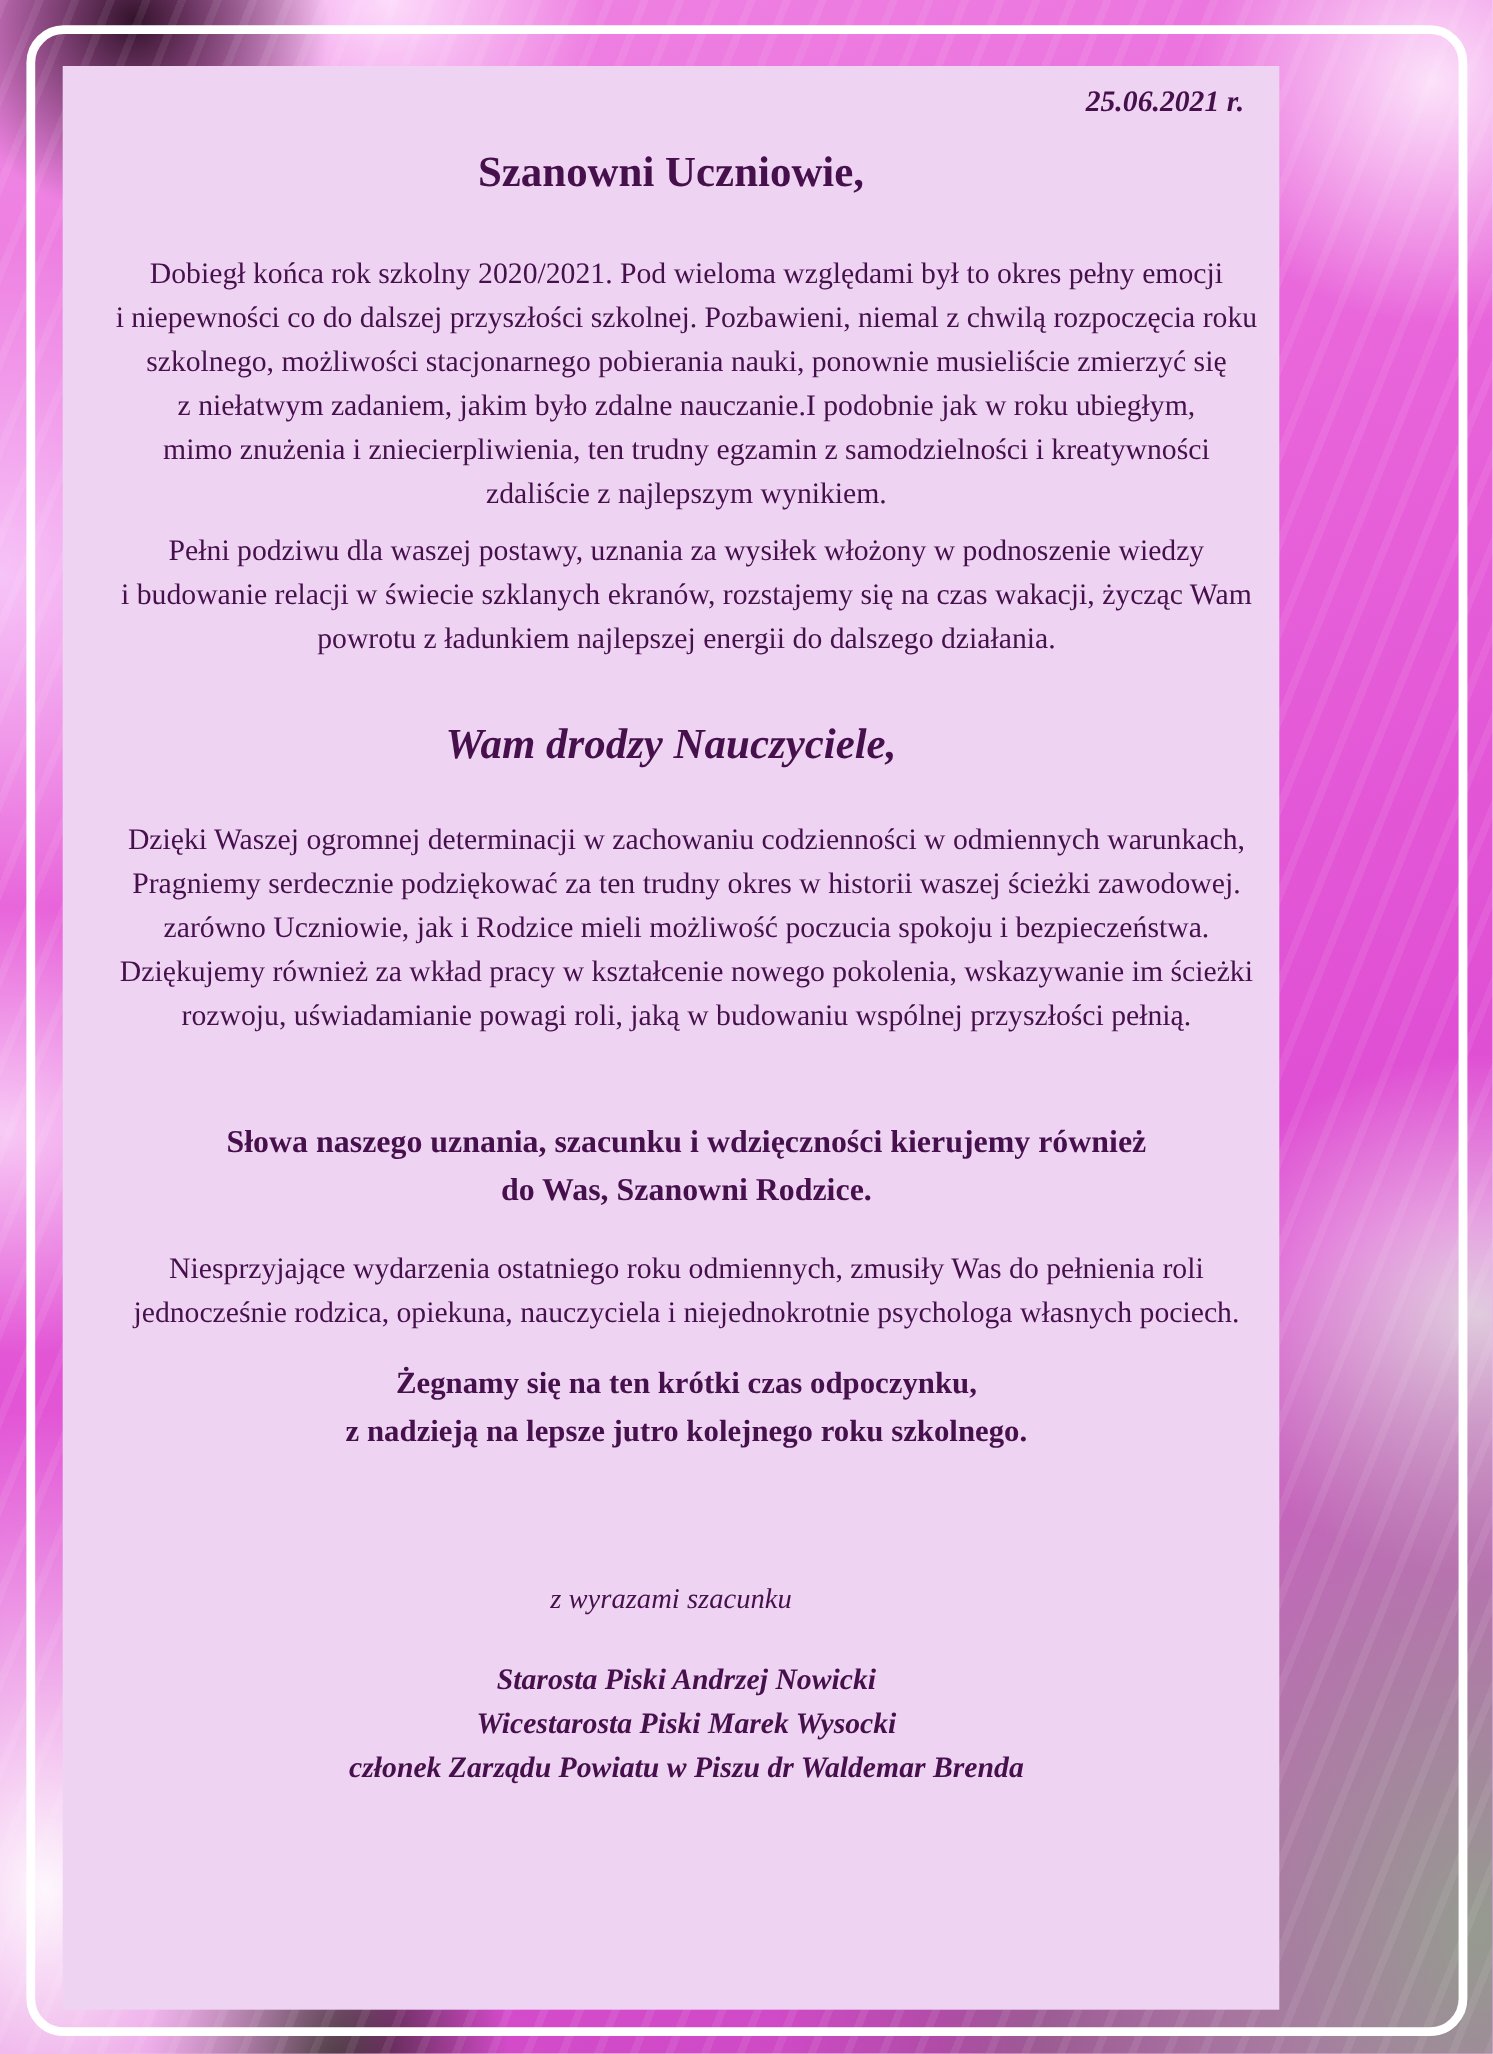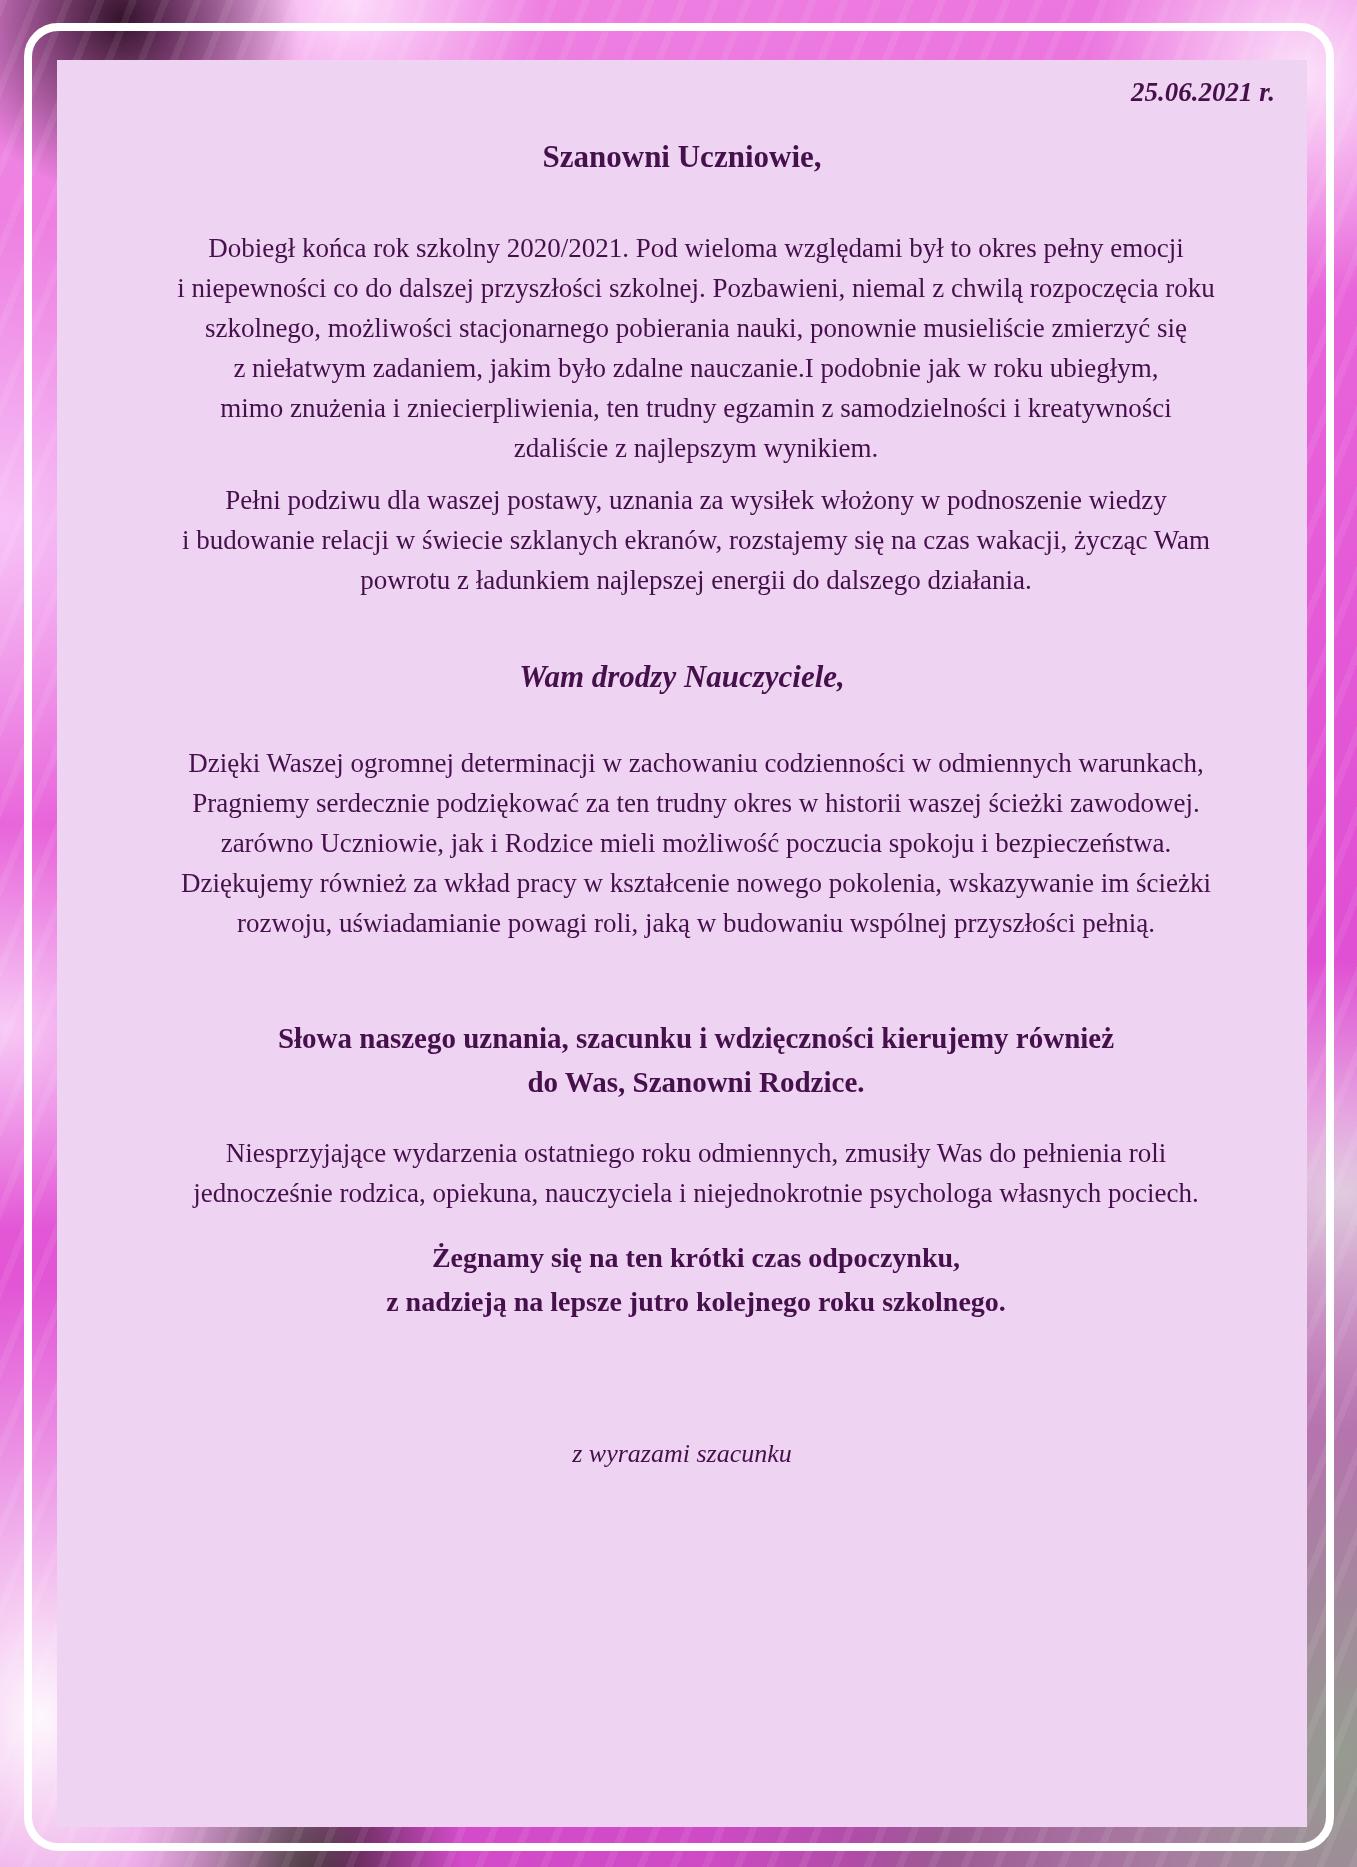--- a/index.html
+++ b/index.html
@@ -26,27 +26,27 @@
   .bg-streaks{
     position:absolute;inset:0;
     background:repeating-linear-gradient(112deg, rgba(255,255,255,.14) 0 7px, rgba(255,255,255,0) 7px 30px);
     mix-blend-mode:screen;opacity:.5;
   }
   .frame{
     position:absolute;left:24px;top:23px;right:23px;bottom:16px;
     border:8px solid var(--frame,#ffffff);border-radius:34px;
   }
   .panel{
-    position:absolute;left:57px;top:60px;width:1250px;height:1767px;
+    position:absolute;left:57px;top:60px;width:1106px;height:1767px;
     background:var(--panel,#eed3f2);
     color:var(--text,#45104b);
   }
   .line{white-space:nowrap;text-align:center;padding-left:28px;}
   .t-body{font-size:27px;line-height:40px;}
-  .t-h{font-size:31px;line-height:36px;font-weight:bold;text-align:center;white-space:nowrap;}
+  .t-h{font-size:39px;line-height:36px;font-weight:bold;text-align:center;white-space:nowrap;}
   .t-h2{font-size:29px;line-height:44px;font-weight:bold;}
   .date{
     font-size:27px;line-height:34px;font-weight:bold;font-style:italic;
     text-align:right;padding-right:32px;margin-top:15px;
   }
   .h-students{margin-top:30px;}
   .p-students-1{margin-top:53px;}
   .p-students-2{margin-top:12px;}
   .h-teachers{margin-top:59px;font-style:italic;}
   .p-teachers{margin-top:48px;}
@@ -104,14 +104,19 @@
     <div class="line t-body">jednocześnie rodzica, opiekuna, nauczyciela i niejednokrotnie psychologa własnych pociech.</div>
   </div>
 
   <div class="closing">
     <div class="line">Żegnamy się na ten krótki czas odpoczynku,</div>
     <div class="line">z nadzieją na lepsze jutro kolejnego roku szkolnego.</div>
   </div>
 
   <div class="signoff">z wyrazami szacunku</div>
 
+  <div class="signatures">
+    <div class="line">Starosta Piski Andrzej Nowicki</div>
+    <div class="line">Wicestarosta Piski Marek Wysocki</div>
+    <div class="line">członek Zarządu Powiatu w Piszu dr Waldemar Brenda</div>
+  </div>
 
 </div>
 
 </body></html>

